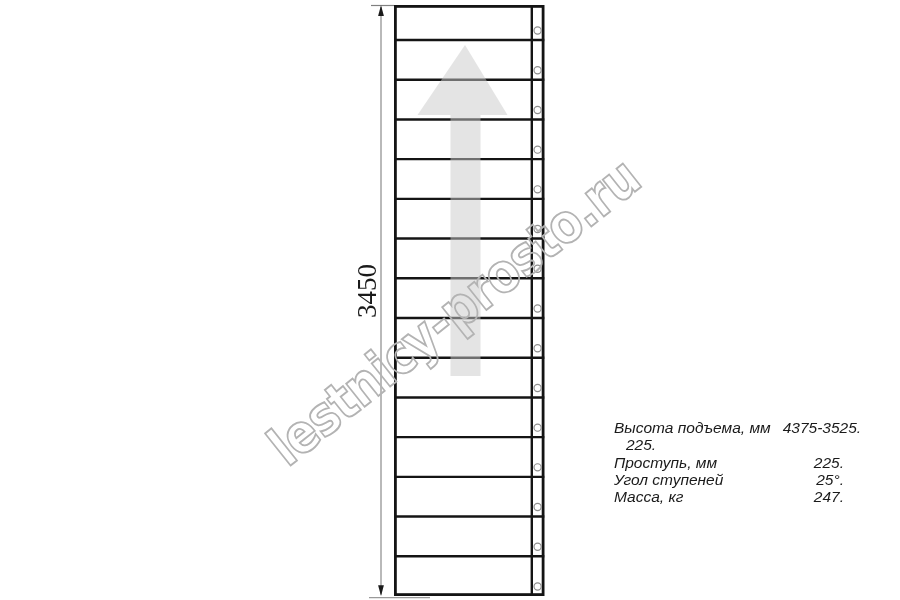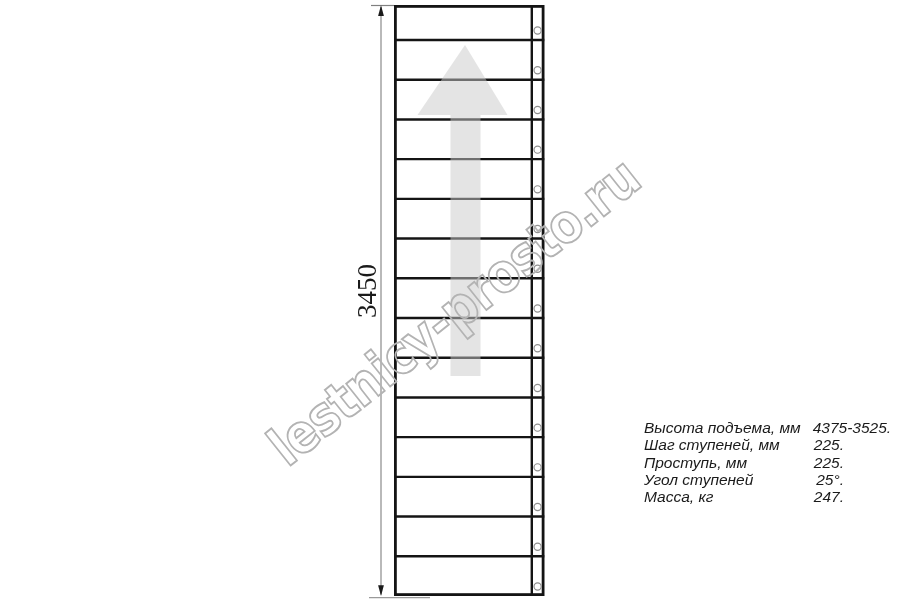--- a/index.html
+++ b/index.html
@@ -35,21 +35,21 @@
   .spec-table {
     position: absolute;
     left: 614px;
     top: 419px;
     width: 230px;
     font-style: italic;
     font-size: 15.5px;
     line-height: 17.3px;
     color: #1a1a1a;
   }
-  .spec-row { display: flex; justify-content: space-between; white-space: nowrap; margin-left: 30px; }
+  .spec-row { display: flex; justify-content: space-between; white-space: nowrap; }
   .spec-label { text-align: left; }
   .spec-value { text-align: right; padding-left: 12px; }
 </style>
 </head>
 <body>
 
 <div class="canvas">
 
   <svg class="drawing-svg" width="900" height="600" viewBox="0 0 900 600" xmlns="http://www.w3.org/2000/svg">
 
@@ -106,21 +106,20 @@
 
     <text class="wm-text" transform="translate(454,312) rotate(-38.5)" text-anchor="middle" dominant-baseline="central" textLength="455" lengthAdjust="spacingAndGlyphs">lestnicy-prosto.ru</text>
   </svg>
 
   <div class="spec-table">
     <div class="spec-row">
       <span class="spec-label">Высота подъема, мм</span>
       <span class="spec-value">4375-3525.</span>
     </div>
     <div class="spec-row">
-      <span class="spec-label">Шаг ступеней, мм</span>
       <span class="spec-value">225.</span>
     </div>
     <div class="spec-row">
       <span class="spec-label">Проступь, мм</span>
       <span class="spec-value">225.</span>
     </div>
     <div class="spec-row">
       <span class="spec-label">Угол ступеней</span>
       <span class="spec-value">25°.</span>
     </div>

